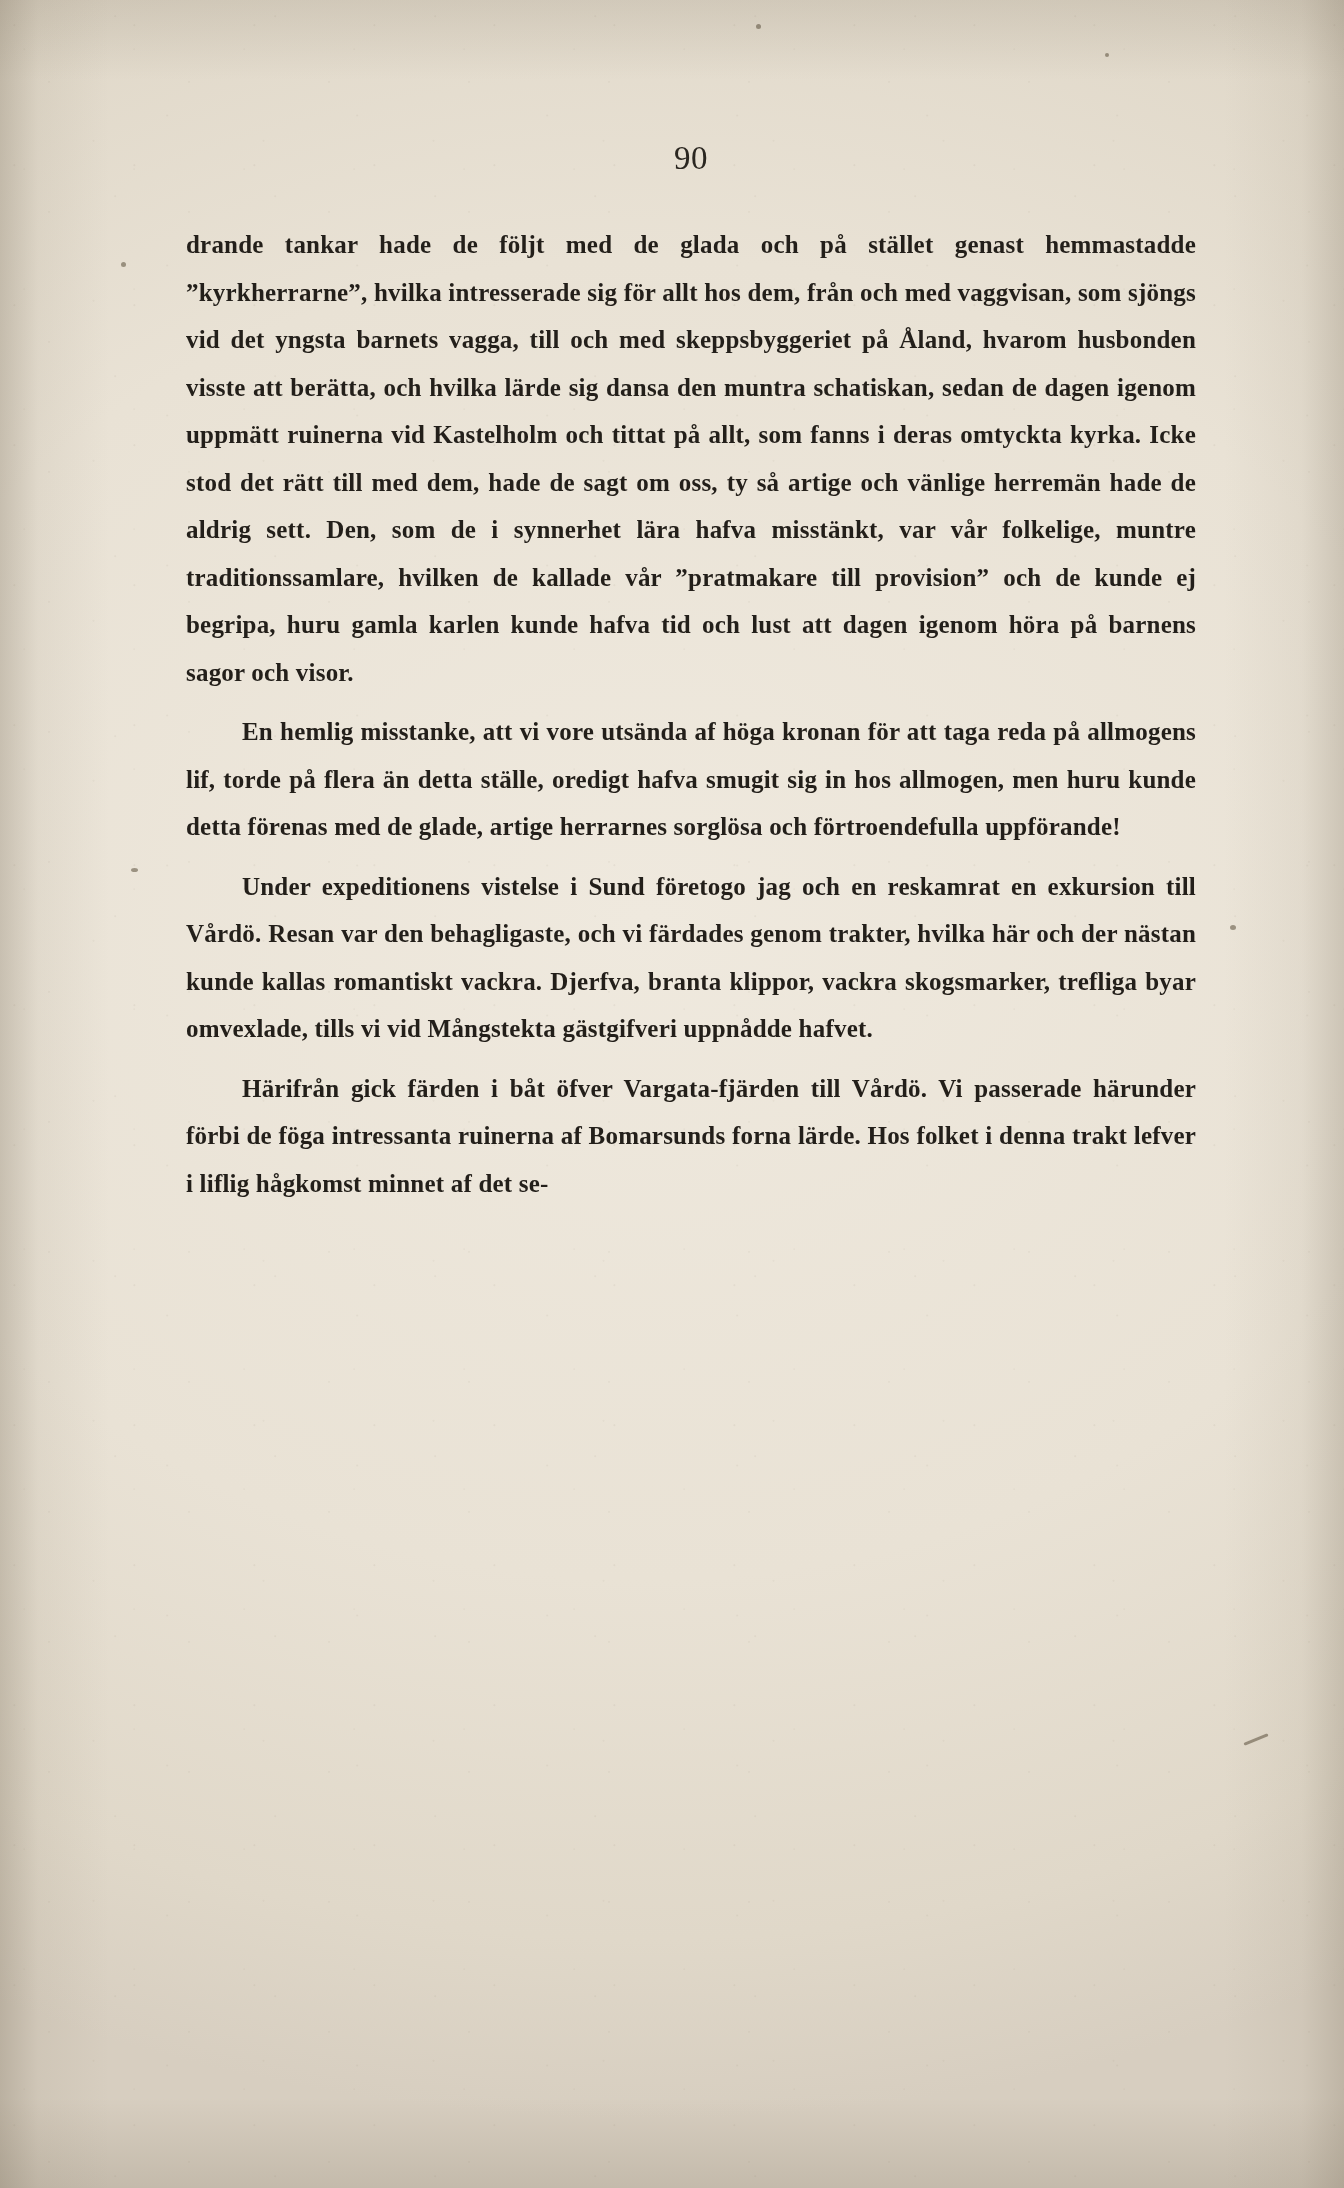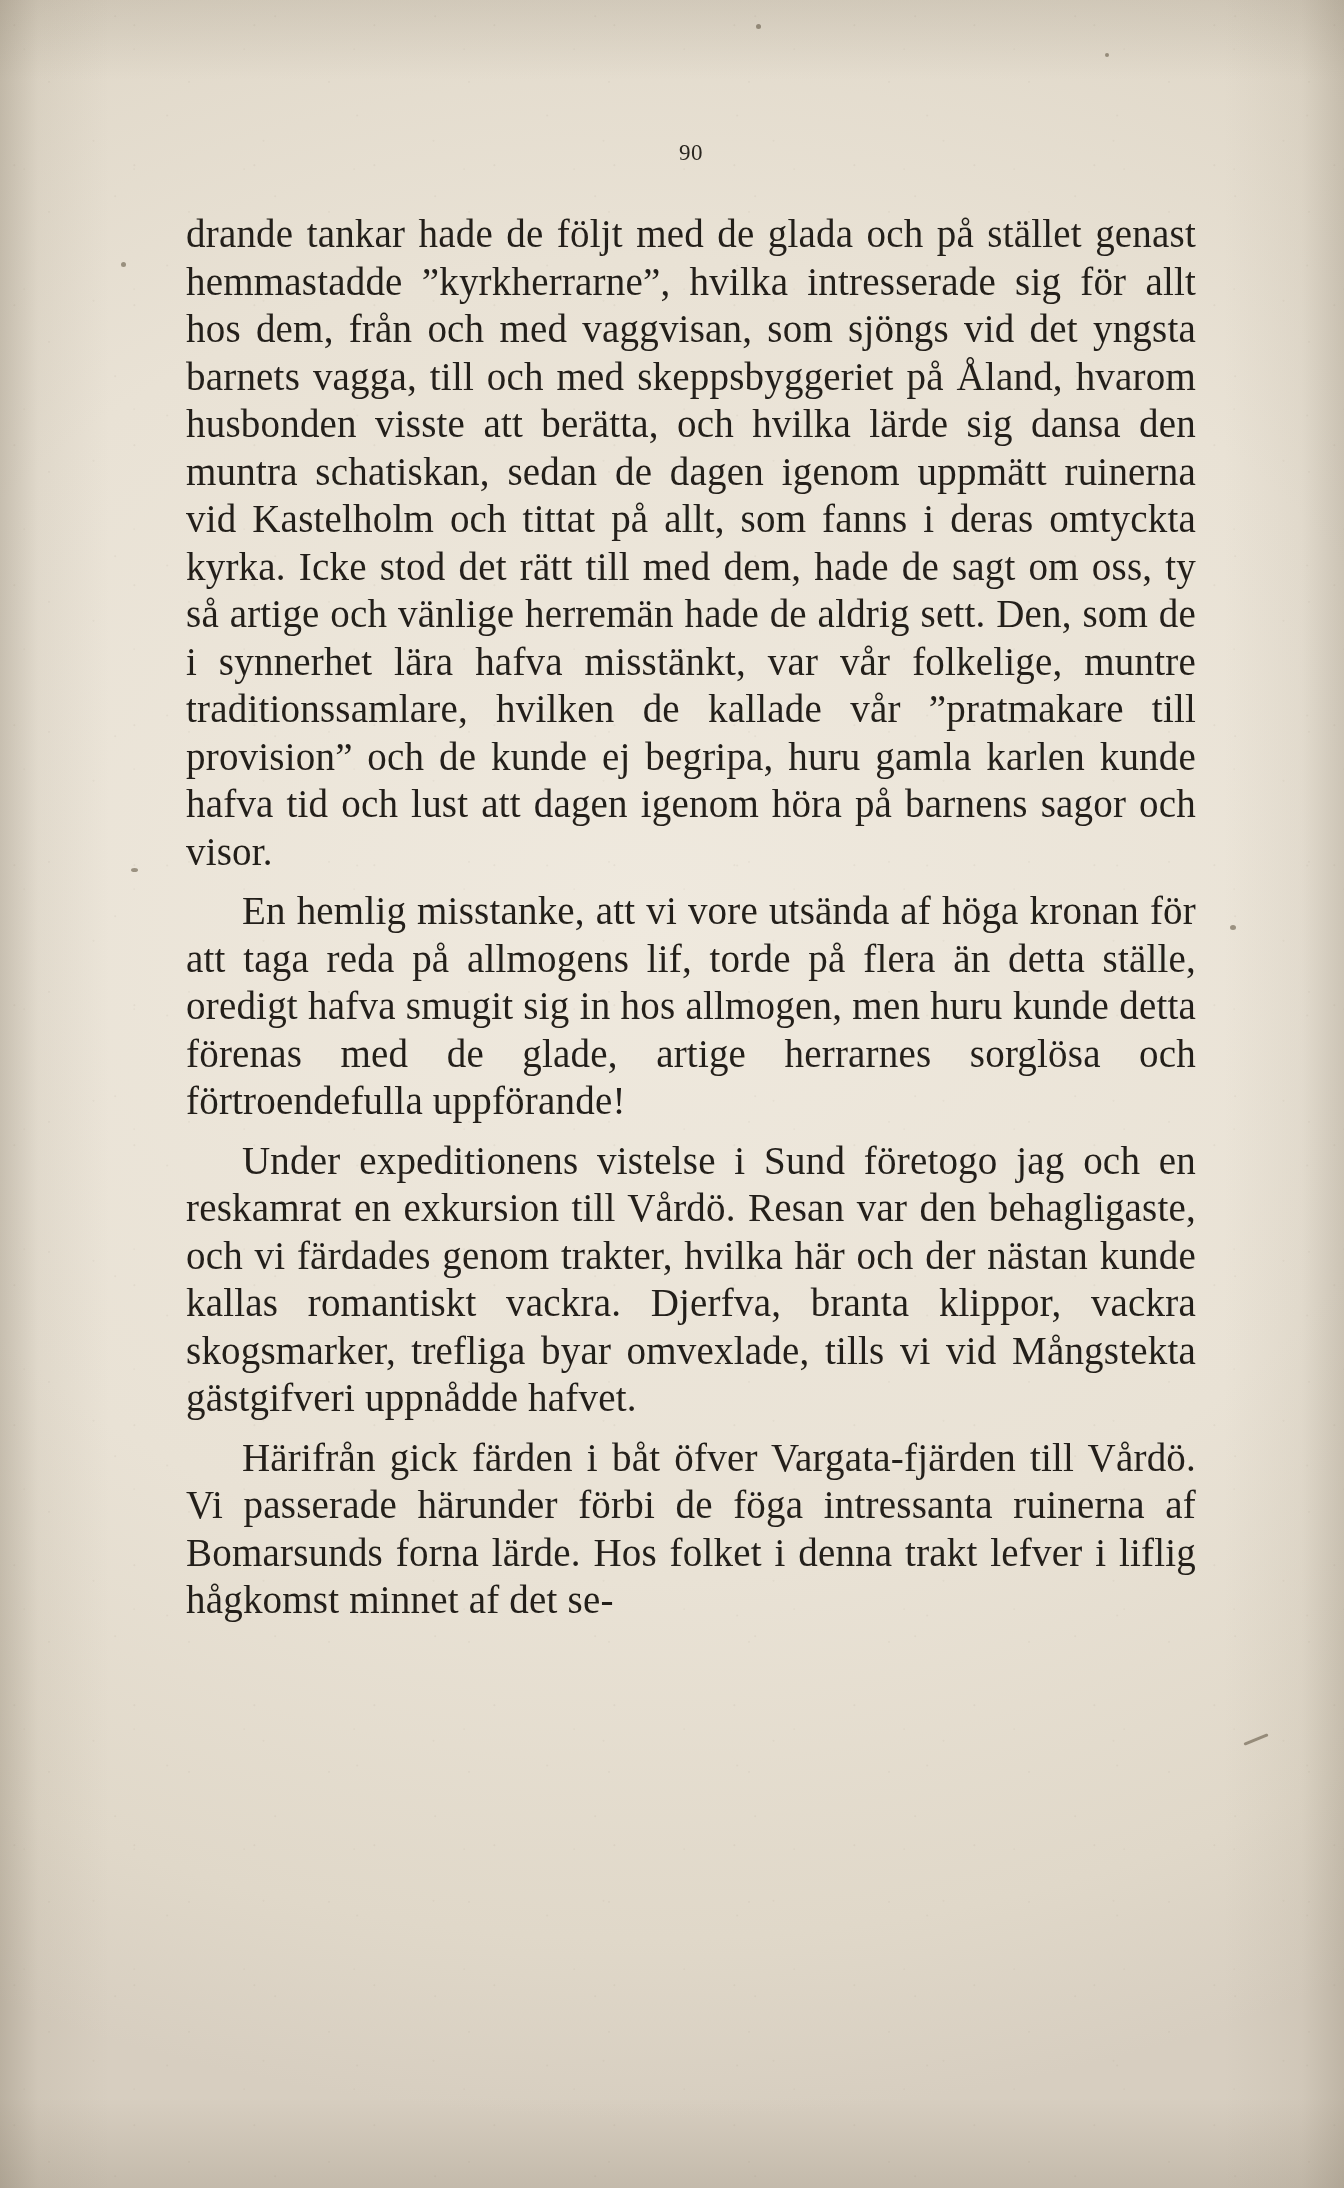--- a/index.html
+++ b/index.html
@@ -56,34 +56,35 @@
   
   .text-column {
     position: absolute;
     left: 186px;
     top: 140px;
     width: 1010px;
   }
 
   .folio {
     text-align: center;
-    font-size: 23px;
+    font-size: 33px;
     color: #2a2620;
     letter-spacing: 0.5px;
     margin-bottom: 44px;
   }
 
   .para {
-    font-size: 39px;
+    font-size: 25px;
     line-height: 47.5px;
     color: #231f1a;
     text-align: justify;
     text-justify: inter-word;
     margin: 0;
     letter-spacing: 0.2px;
+    font-weight: bold;
   }
   .para + .para { margin-top: 12px; }
   .para.indent { text-indent: 56px; }
 
   
   .speck {
     position: absolute;
     background: rgba(90,78,58,0.55);
     border-radius: 50%;
     pointer-events: none;

